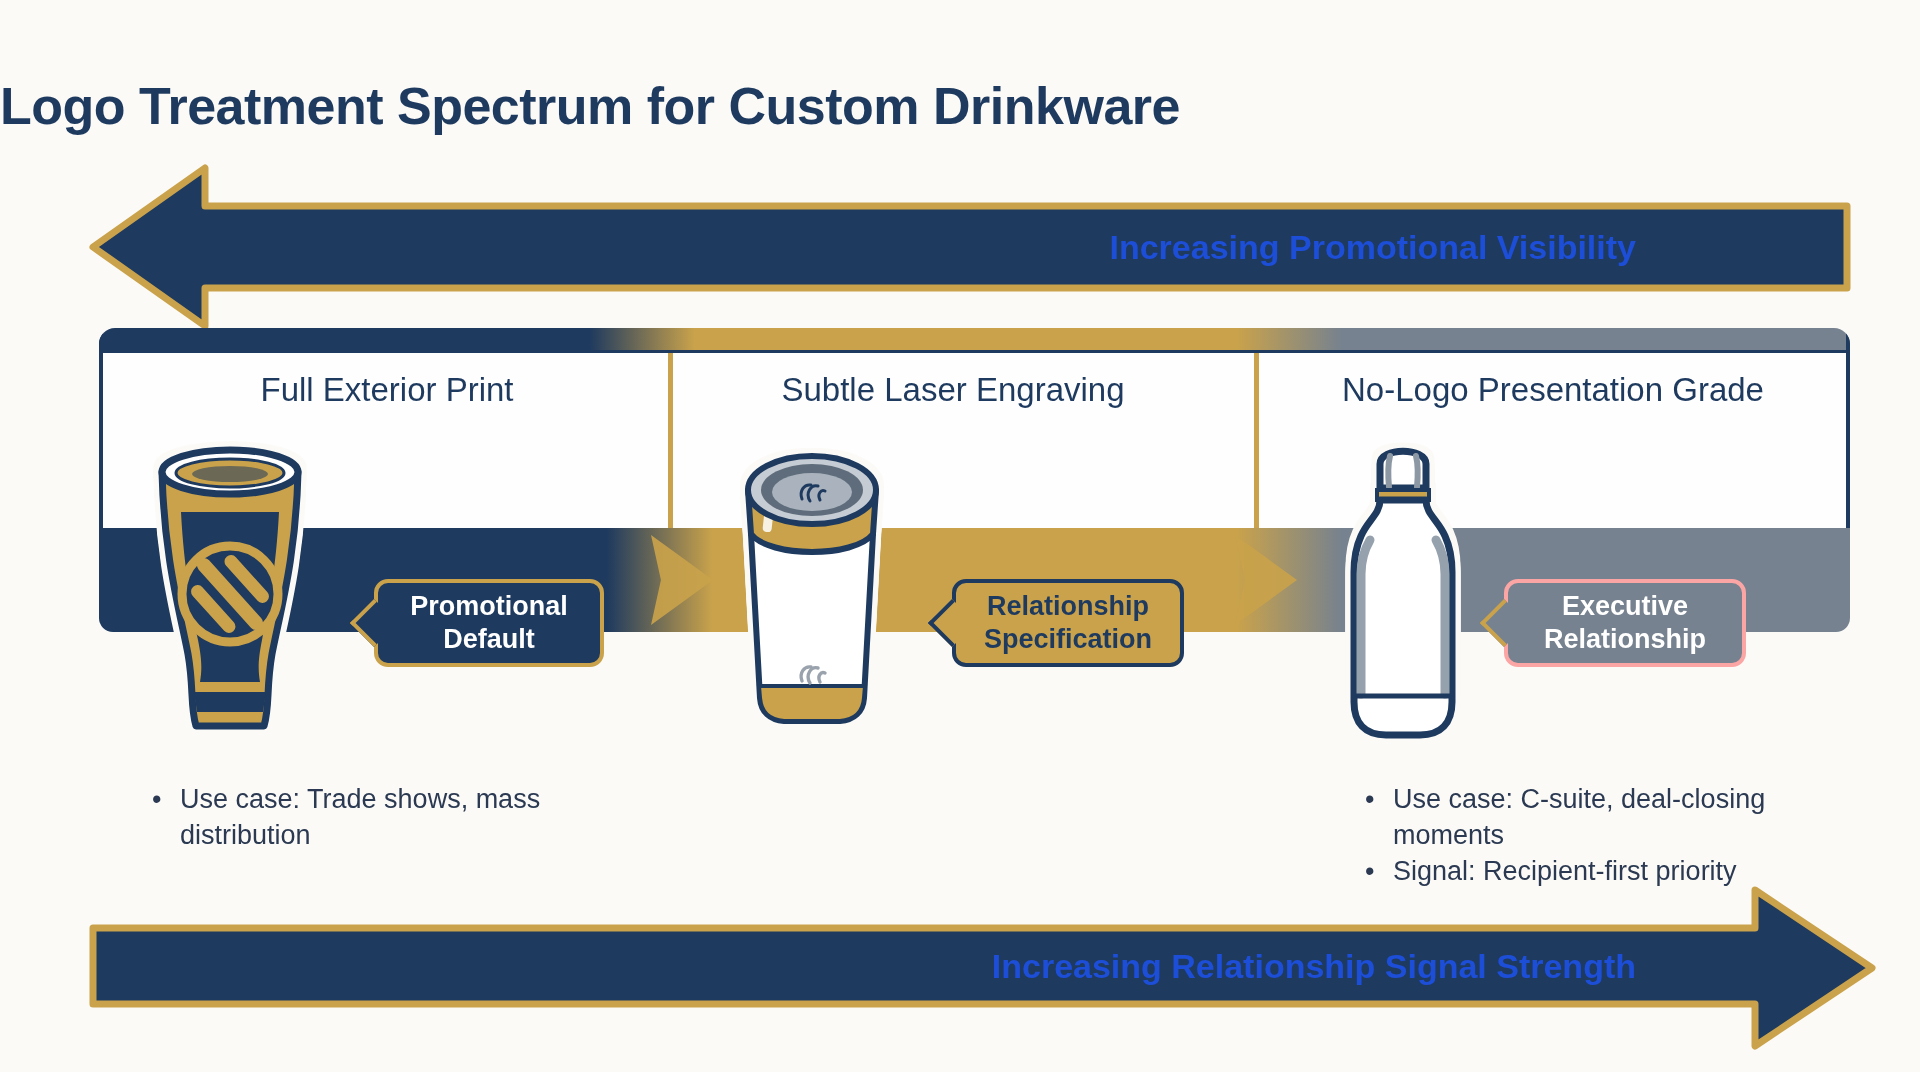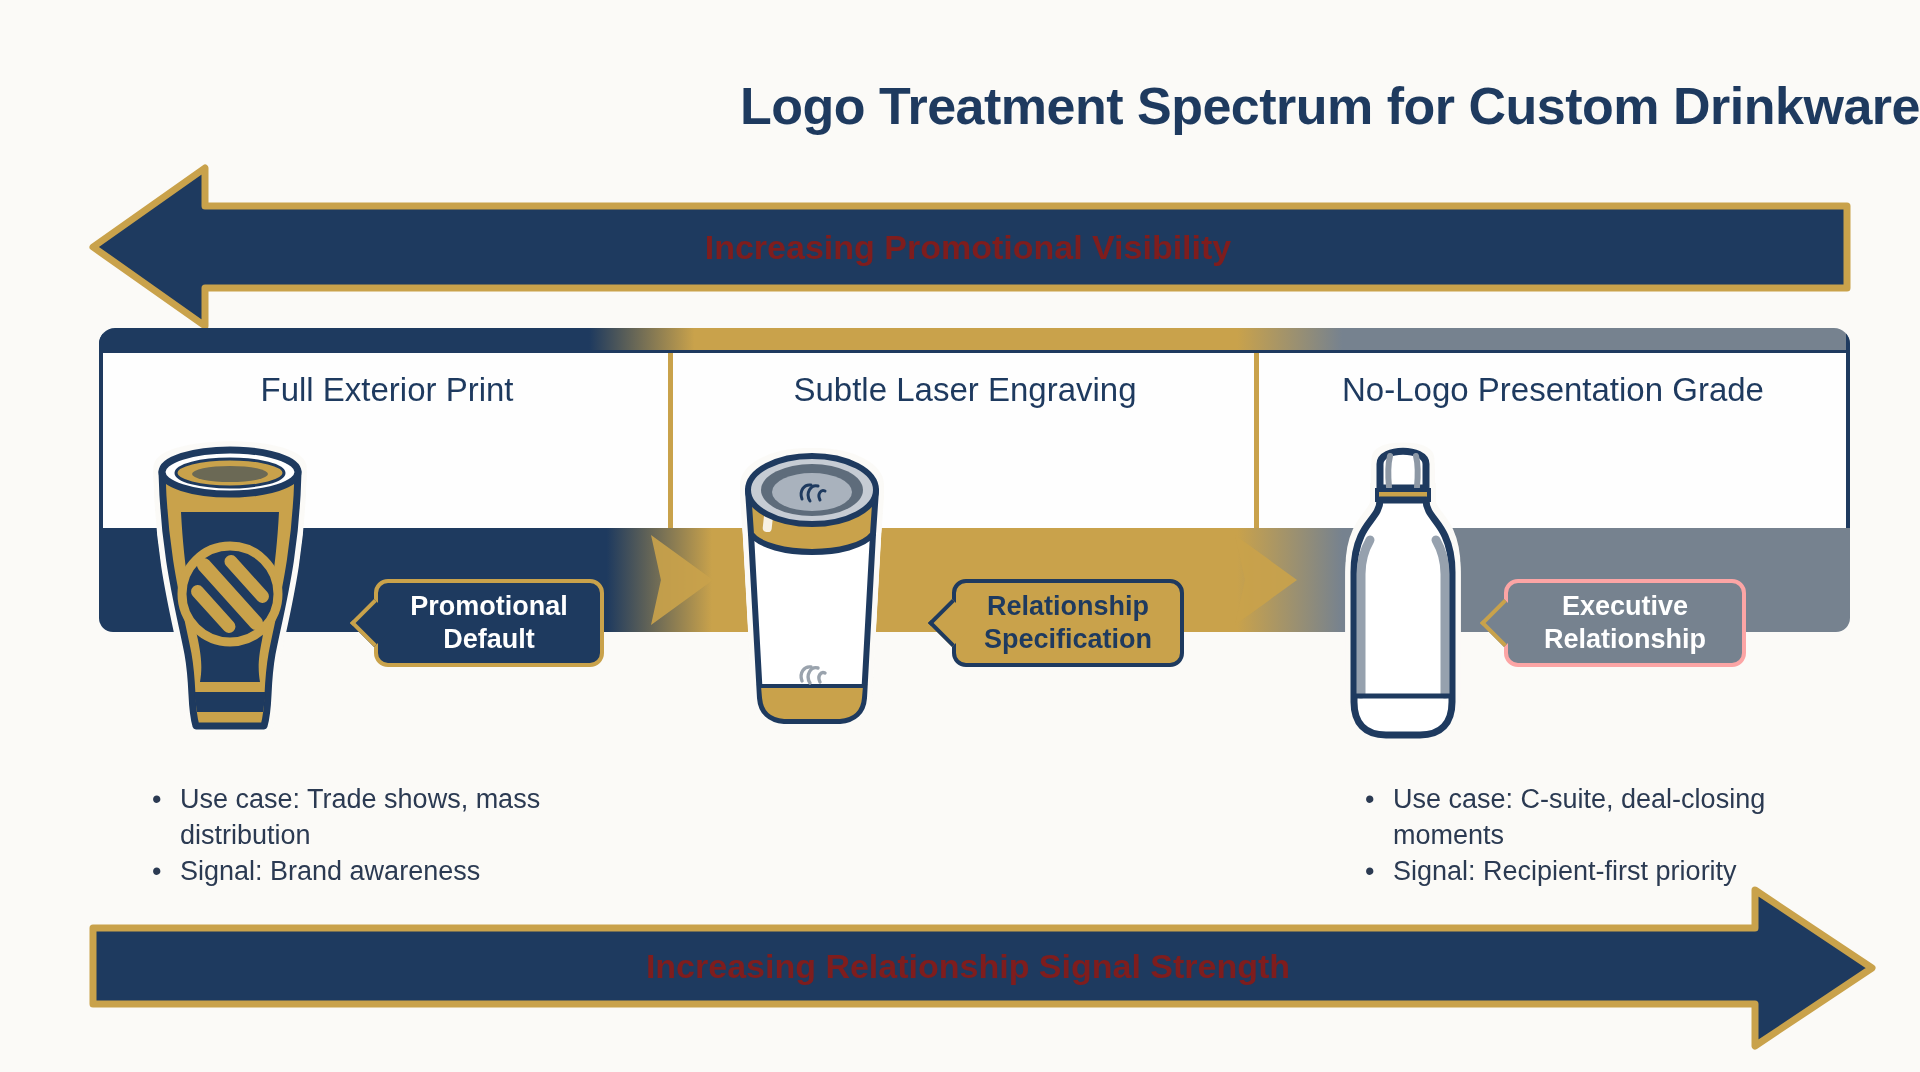--- a/index.html
+++ b/index.html
@@ -1,43 +1,43 @@
 <!DOCTYPE html>
 <html><head>
 <meta charset="utf-8">
 <style>
   html,body{margin:0;padding:0;background:#fbfaf7;}
   .canvas{position:relative;width:1920px;height:1072px;overflow:hidden;
           font-family:"Liberation Sans",sans-serif;background:#fbfaf7;}
 
   
-  .title{position:absolute;left:0;right:0;top:76px;text-align:right;
+  .title{position:absolute;left:0;right:0;top:76px;text-align:left;
          font-size:52px;font-weight:700;color:#1e3a5f;letter-spacing:-0.5px;}
 
   
   .arrow-svg{position:absolute;}
-  .arrow-label{position:absolute;color:#7f1d1d;font-size:34px;font-weight:700;
-               text-align:center;white-space:nowrap;}
+  .arrow-label{position:absolute;color:#1d4ed8;font-size:34px;font-weight:700;
+               text-align:right;white-space:nowrap;}
   .top-arrow-label{left:300px;width:1336px;top:206px;line-height:82px;}
   .bottom-arrow-label{left:300px;width:1336px;top:928px;line-height:76px;}
 
   
   .panel{position:absolute;left:99px;top:328px;width:1751px;height:304px;
          background:#fefefe;border-radius:16px 16px 14px 14px;overflow:hidden;}
   .panel-topbar{position:absolute;left:0;right:0;top:0;height:22px;
          border-bottom:3px solid #1e3a5f;
          background:linear-gradient(90deg,#1e3a5f 0%,#1e3a5f 28%,#c9a24b 34%,#c9a24b 65%,#76828f 71%,#76828f 100%);}
   .panel-edge{position:absolute;top:0;bottom:104px;width:4px;background:#1e3a5f;}
   .panel-edge.left{left:0;} .panel-edge.right{right:0;}
   .divider{position:absolute;top:25px;bottom:104px;width:5px;background:#c9a24b;}
   .divider.d1{left:569px;} .divider.d2{left:1155px;}
   .col-header{position:absolute;top:40px;height:44px;line-height:44px;text-align:center;
               font-size:33px;font-weight:400;color:#1e3a5f;}
   .col-header.h1{left:6px;width:564px;}
-  .col-header.h2{left:576px;width:580px;}
+  .col-header.h2{left:564px;width:580px;}
   .col-header.h3{left:1162px;width:584px;}
 
   
   .band{position:absolute;left:0;right:0;bottom:0;height:104px;
         background:linear-gradient(90deg,#1e3a5f 0%,#1e3a5f 29%,#c9a24b 35%,#c9a24b 65%,#76828f 71%,#76828f 100%);}
   .chevron{position:absolute;top:7px;width:62px;height:90px;background:#c9a24b;opacity:.92;
            clip-path:polygon(0 0,100% 50%,0 100%,16% 50%);}
   .chevron.c1{left:552px;} .chevron.c2{left:1136px;}
 
   
@@ -146,21 +146,20 @@
   <div class="badge b1">Promotional
 Default</div>
   <div class="badge b2">Relationship
 Specification</div>
   <div class="badge b3">Executive
 Relationship</div>
 
   <ul class="bullets l1">
     <li>Use case: Trade shows, mass
 distribution</li>
-    <li>Signal: Brand awareness</li>
   </ul>
   <ul class="bullets l3">
     <li>Use case: C-suite, deal-closing
 moments</li>
     <li>Signal: Recipient-first priority</li>
   </ul>
 
   <svg class="arrow-svg" style="left:85px;top:886px;" width="1800" height="172" viewBox="0 0 1800 172">
     <path d="M8,42 L1670,42 L1670,4 L1787,82 L1670,160 L1670,118 L8,118 Z" fill="#1e3a5f" stroke="#c9a24b" stroke-width="7" stroke-linejoin="round"></path>
   </svg>

